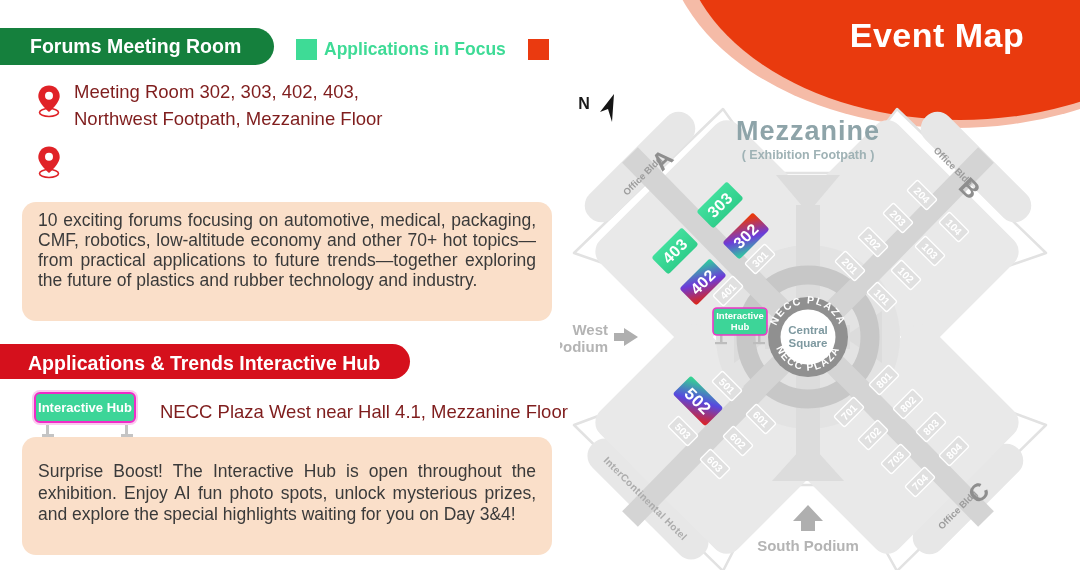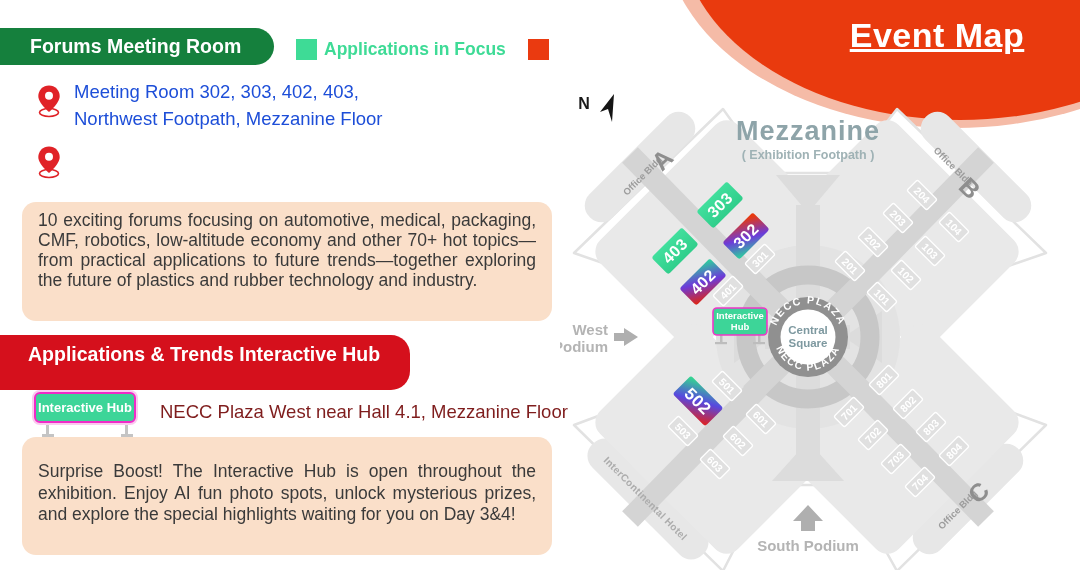--- a/index.html
+++ b/index.html
@@ -4,36 +4,36 @@
 <style>
   html,body{margin:0;padding:0;background:#fff;}
   .stage{position:relative;width:1080px;height:570px;overflow:hidden;background:#fff;
          font-family:"Liberation Sans",sans-serif;}
   
   .banner-pink{position:absolute;top:-262px;right:-165px;width:580px;height:390px;
                border-radius:50%;background:#F5BBA7;}
   .banner-red{position:absolute;top:-260px;right:-160px;width:560px;height:380px;
               border-radius:50%;background:#E93A0E;}
   .banner-title{position:absolute;top:16px;right:28px;width:230px;text-align:center;
-                color:#fff;font-size:34px;font-weight:bold;letter-spacing:.5px;text-decoration:underline;}
+                color:#fff;font-size:34px;font-weight:bold;letter-spacing:.5px;}
   
   .pill{position:absolute;left:0;color:#fff;font-weight:bold;font-size:19.5px;
         border-radius:0 19px 19px 0;white-space:nowrap;}
   .pill-blue{top:28px;height:37px;line-height:37px;padding:0 33px 0 30px;background:#15803d;}
-  .pill-red{top:335px;height:42px;line-height:38px;padding:0 30px 13px 28px;background:#D5101C;}
+  .pill-red{top:344px;height:35px;line-height:38px;padding:0 30px 0 28px;background:#D5101C;}
   .legend{position:absolute;top:39px;display:flex;align-items:flex-start;gap:7px;
           font-weight:bold;font-size:17.5px;white-space:nowrap;}
   .legend-a{left:296px;color:#3EDB96;}
   .legend-b{left:528px;color:#EA3A10;}
   .swatch{width:21px;height:21px;display:inline-block;}
   .sw-green{background:#3EDB96;}
   .sw-red{background:#EA3A10;}
   .pin{position:absolute;left:36px;}
   .pin-1{top:84px;} .pin-2{top:145px;}
-  .loc-text{position:absolute;left:74px;font-size:18.5px;line-height:26.5px;color:#1d4ed8;white-space:nowrap;}
+  .loc-text{position:absolute;left:74px;font-size:18.5px;line-height:26.5px;color:#7f1d1d;white-space:nowrap;}
   .loc-1{top:79px;} .loc-2{top:140px;}
   .peach{position:absolute;left:22px;width:530px;box-sizing:border-box;background:#FADFC9;
          border-radius:14px;color:#3A3A3A;text-align:justify;}
   .peach-1{top:202px;height:119px;padding:8px 16px;font-size:17.5px;line-height:20px;}
   .peach-2{top:437px;height:118px;padding:24px 16px;font-size:17.5px;line-height:21.5px;}
   .hub-sign-wrap{position:absolute;left:34px;top:392px;width:106px;height:31px;}
   .hub-sign{width:102px;height:31px;box-sizing:border-box;background:#3DD598;
             border:2px solid #F02BC8;box-shadow:0 0 0 2px #FBC9EF;border-radius:6px;
             color:#fff;font-size:13px;font-weight:bold;display:flex;align-items:center;
             justify-content:center;white-space:nowrap;}

